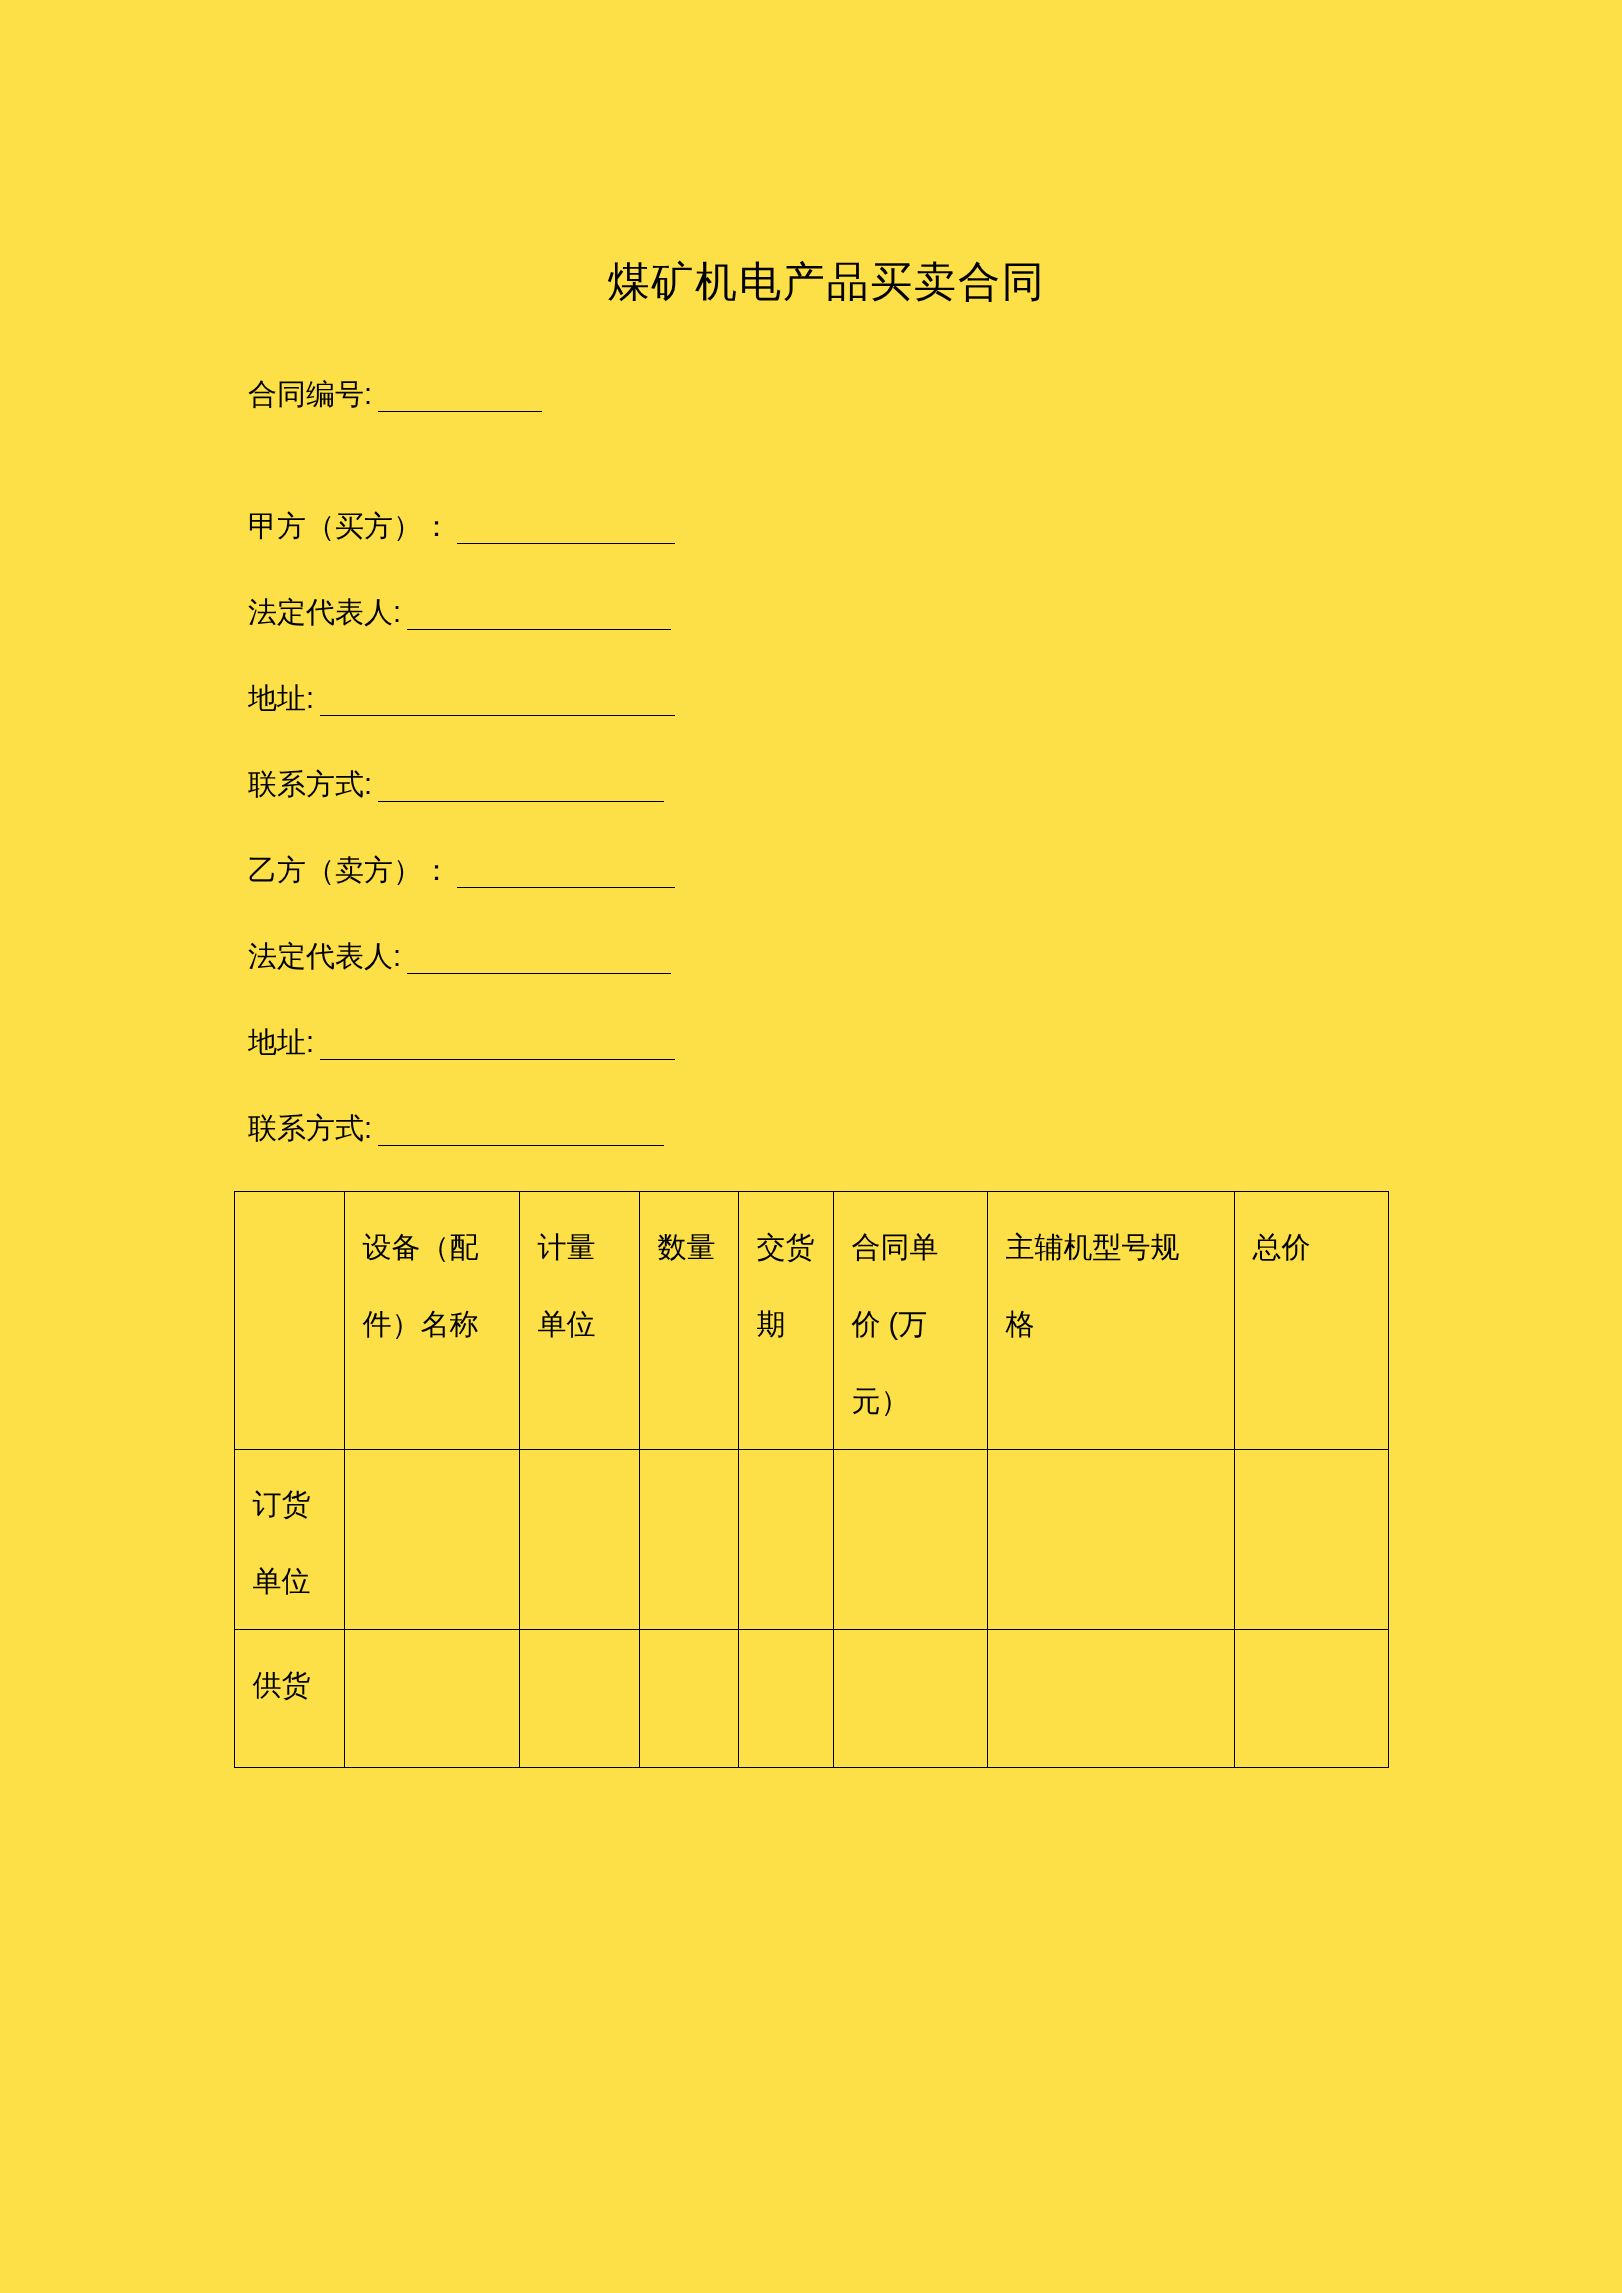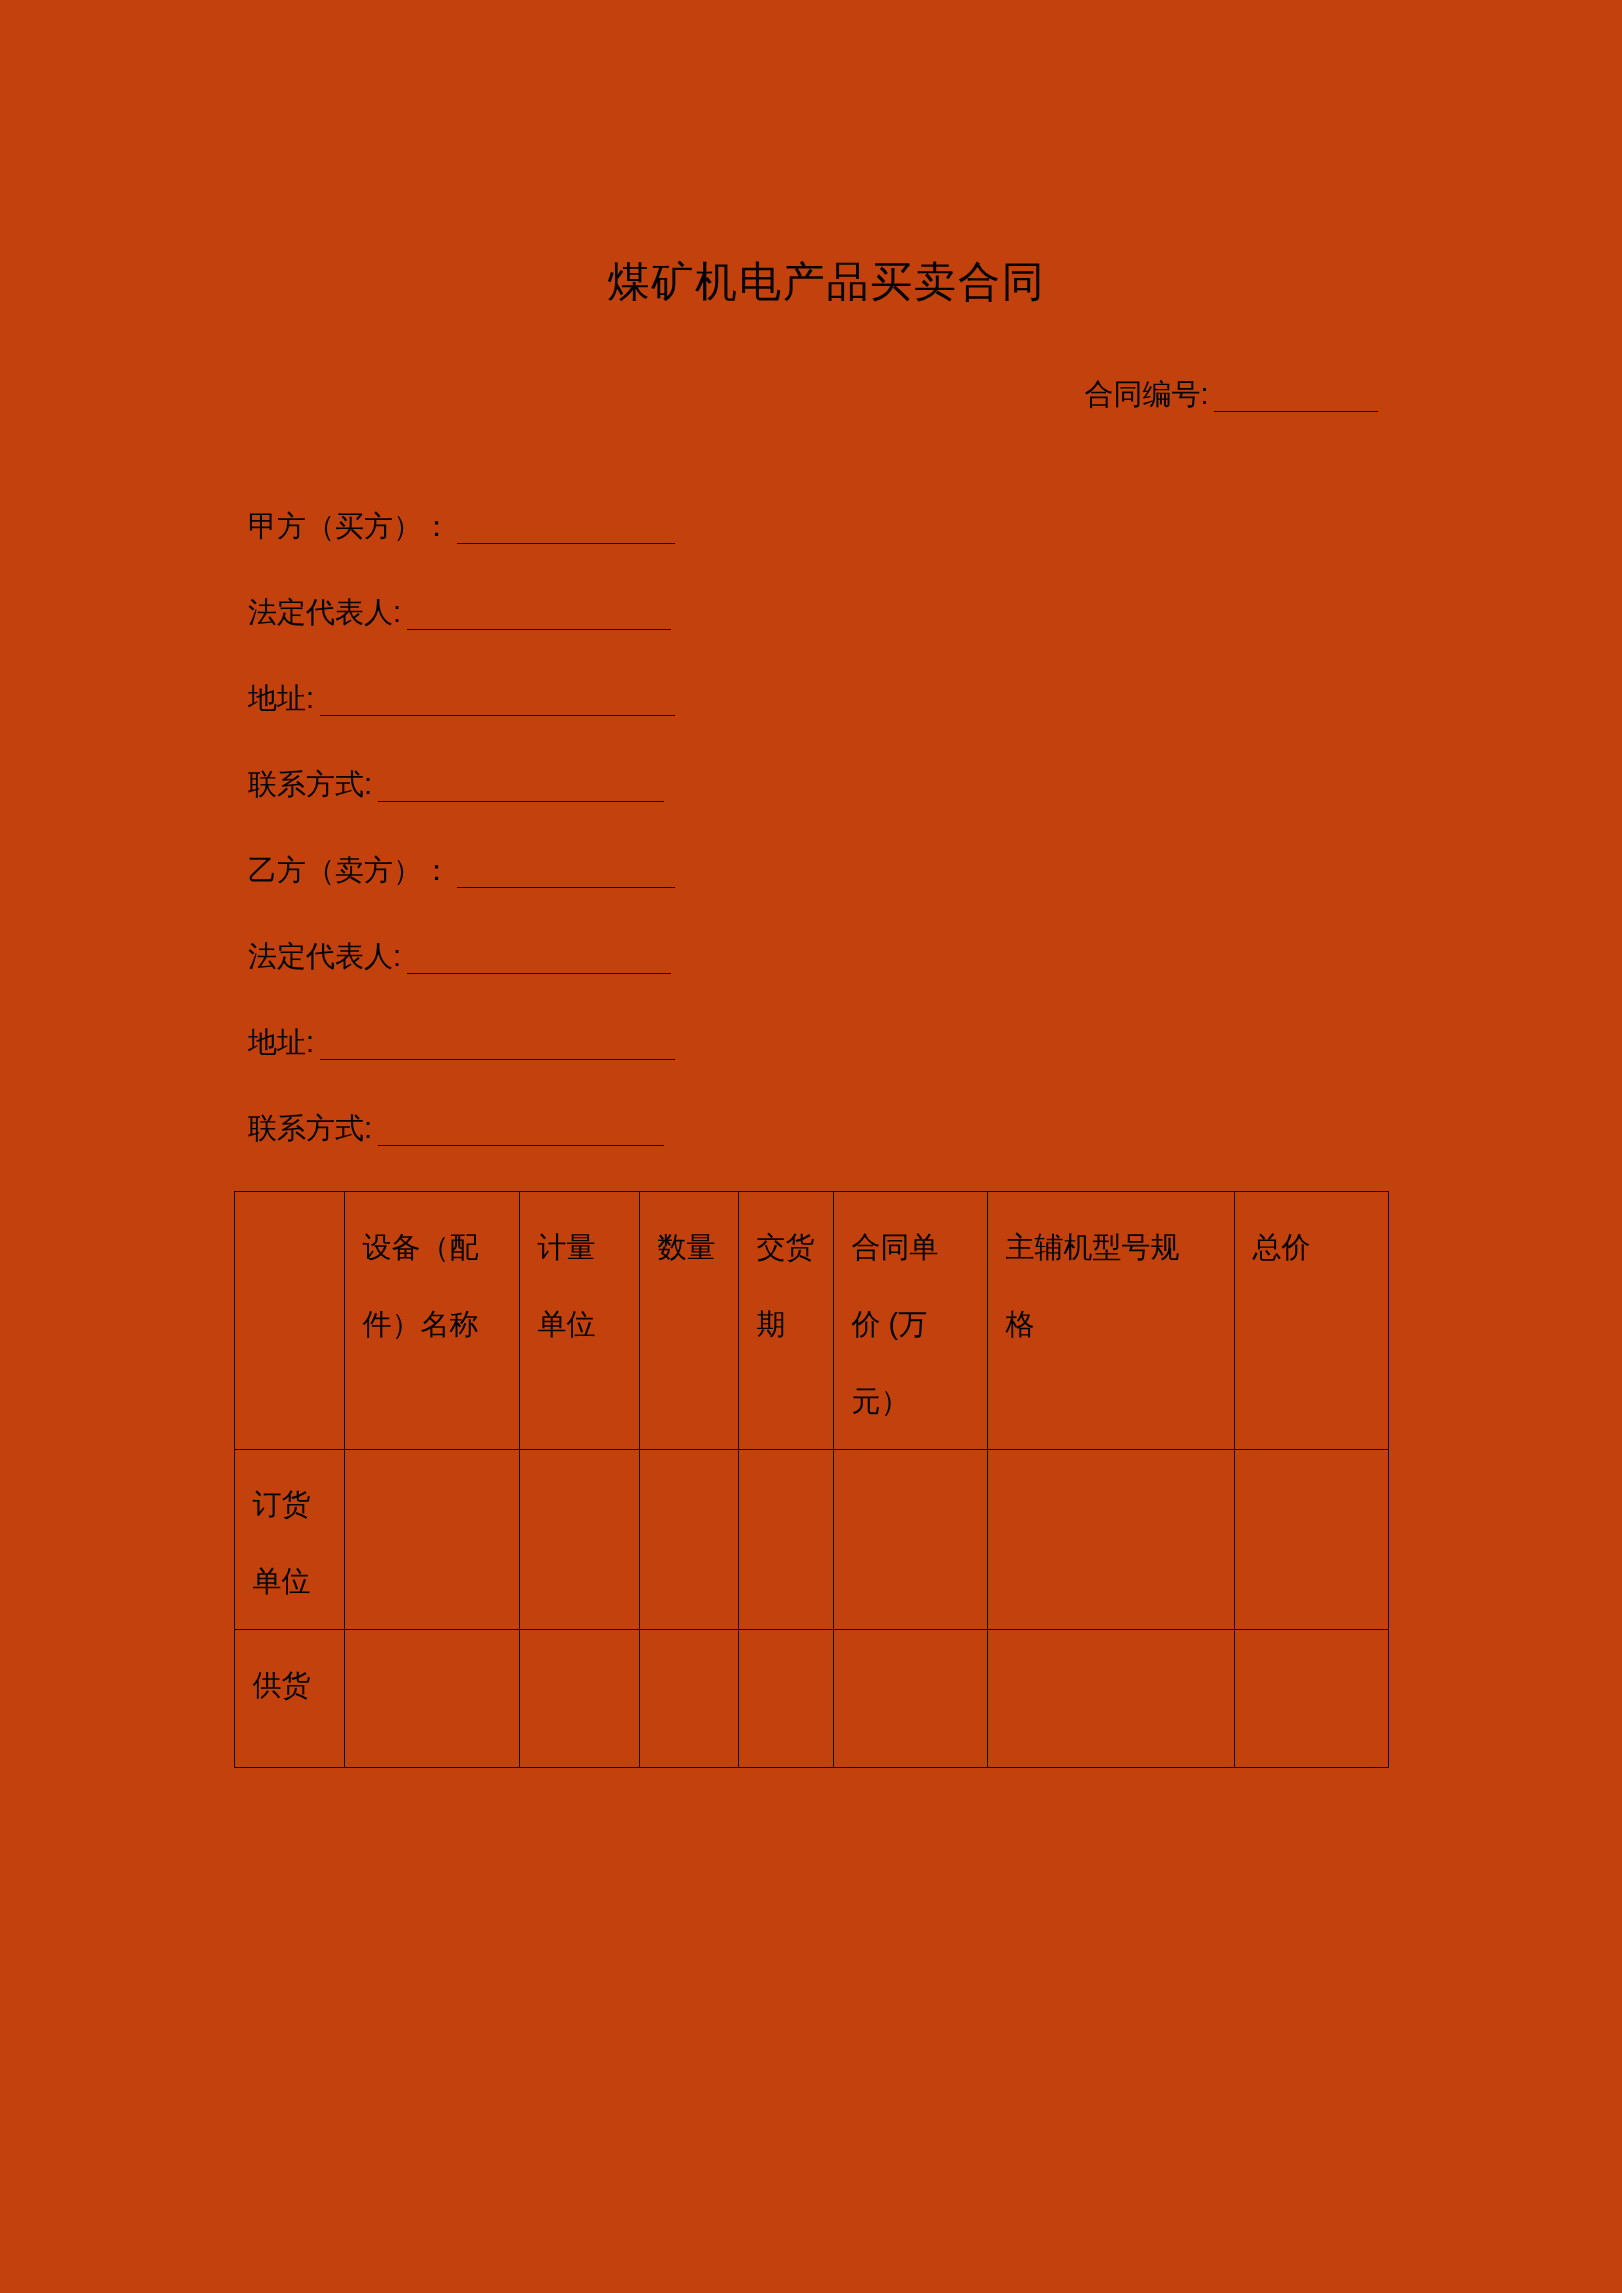--- a/index.html
+++ b/index.html
@@ -1,35 +1,35 @@
 <!DOCTYPE html>
 <html style="font-size:14.5px"><head>
 <meta charset="utf-8">
 <style>
   html,body{margin:0;padding:0;background:#ffffff;}
   .page{
     position:relative;
     width:1623px;
     height:2294px;
-    background:#c2410c;
+    background:#fde047;
     color:#000000;
     font-family:"Liberation Sans","DejaVu Sans",sans-serif;
     box-sizing:border-box;
     padding:257px 218px 0 248px;
     overflow:hidden;
   }
   .title{
     text-align:center;
     font-size:42px;
     line-height:1.2;
     font-weight:400;
     letter-spacing:1.8px;
   }
   .contract-no{
-    text-align:right;
+    text-align:left;
     font-size:29px;
     line-height:41px;
     margin-top:67px;
     padding-right:27px;
   }
   .blank{
     display:inline-block;
     border-bottom:1.8px solid #000;
     height:33px;
     vertical-align:-7.3px;

